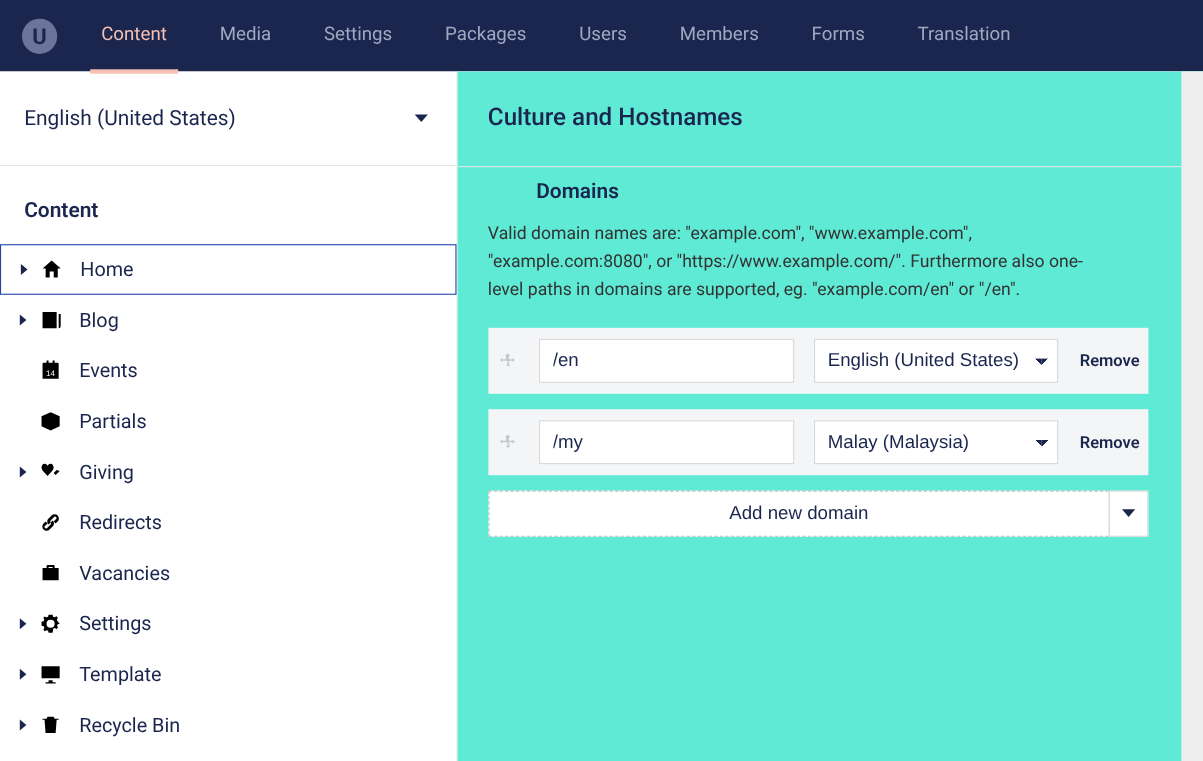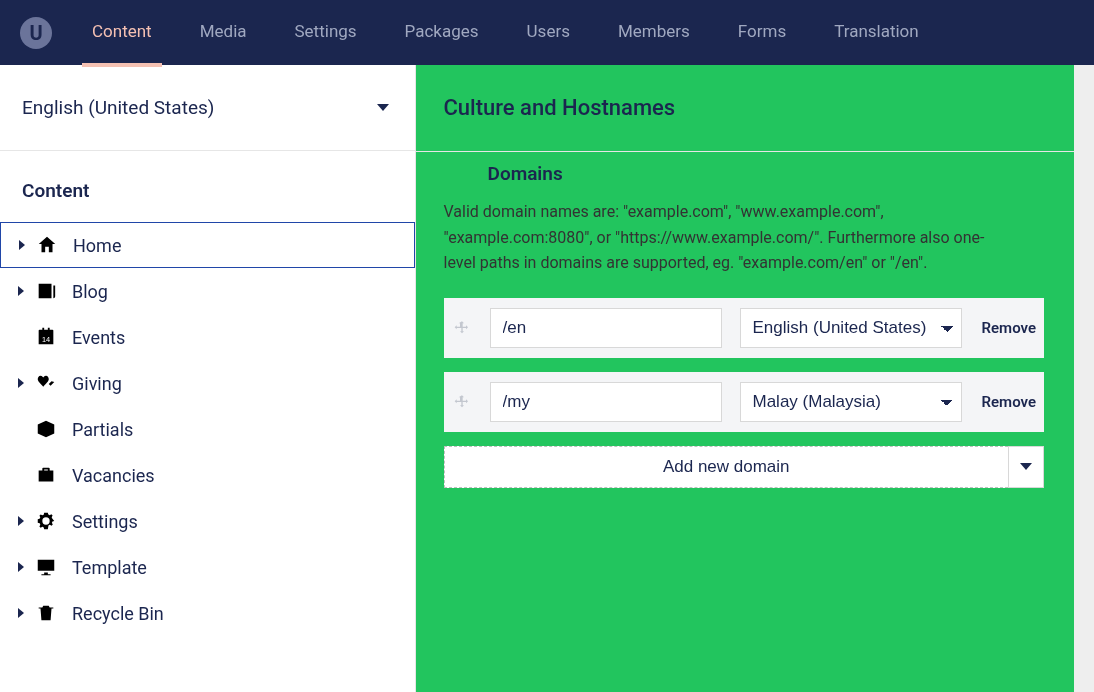--- a/index.html
+++ b/index.html
@@ -128,21 +128,21 @@
     align-items: center;
     justify-content: center;
     color: #000;
   }
   .tree-icon svg { width: 22px; height: 22px; fill: #000; }
 
   .main {
     flex: 1;
     position: relative;
     padding: 30px 30px 0 28px;
-    background: #22c55e;
+    background: #5eead4;
     border-right: 20px solid #eeeeee;
   }
   .page-title {
     font-size: 22px;
     color: #1b264f;
     font-weight: 500;
     margin-bottom: 42px;
   }
   .hr-full {
     position: absolute;
@@ -294,38 +294,47 @@
         <li class="tree-item">
           <span class="tree-caret"></span>
           <span class="tree-icon">
             <svg viewBox="0 0 24 24">
               <use href="#ic-calendar"></use>
             </svg>
           </span>
           <span>Events</span>
         </li>
         <li class="tree-item">
+          <span class="tree-caret"></span>
+          <span class="tree-icon">
+            <svg viewBox="0 0 24 24">
+              <use href="#ic-box"></use>
+            </svg>
+          </span>
+          <span>Partials</span>
+        </li>
+        <li class="tree-item">
           <span class="tree-caret">
             <span class="tri"></span>
           </span>
           <span class="tree-icon">
             <svg viewBox="0 0 24 24">
               <use href="#ic-hands"></use>
             </svg>
           </span>
           <span>Giving</span>
         </li>
         <li class="tree-item">
           <span class="tree-caret"></span>
           <span class="tree-icon">
             <svg viewBox="0 0 24 24">
-              <use href="#ic-box"></use>
-            </svg>
-          </span>
-          <span>Partials</span>
+              <use href="#ic-link"></use>
+            </svg>
+          </span>
+          <span>Redirects</span>
         </li>
         <li class="tree-item">
           <span class="tree-caret"></span>
           <span class="tree-icon">
             <svg viewBox="0 0 24 24">
               <use href="#ic-briefcase"></use>
             </svg>
           </span>
           <span>Vacancies</span>
         </li>

